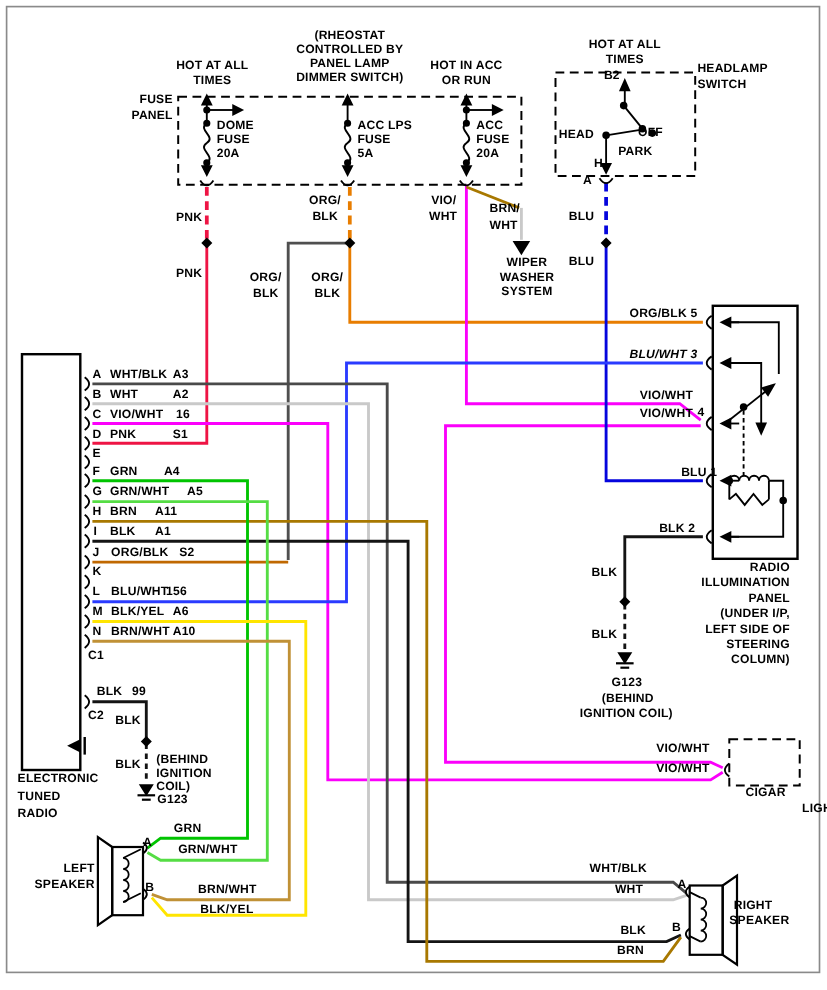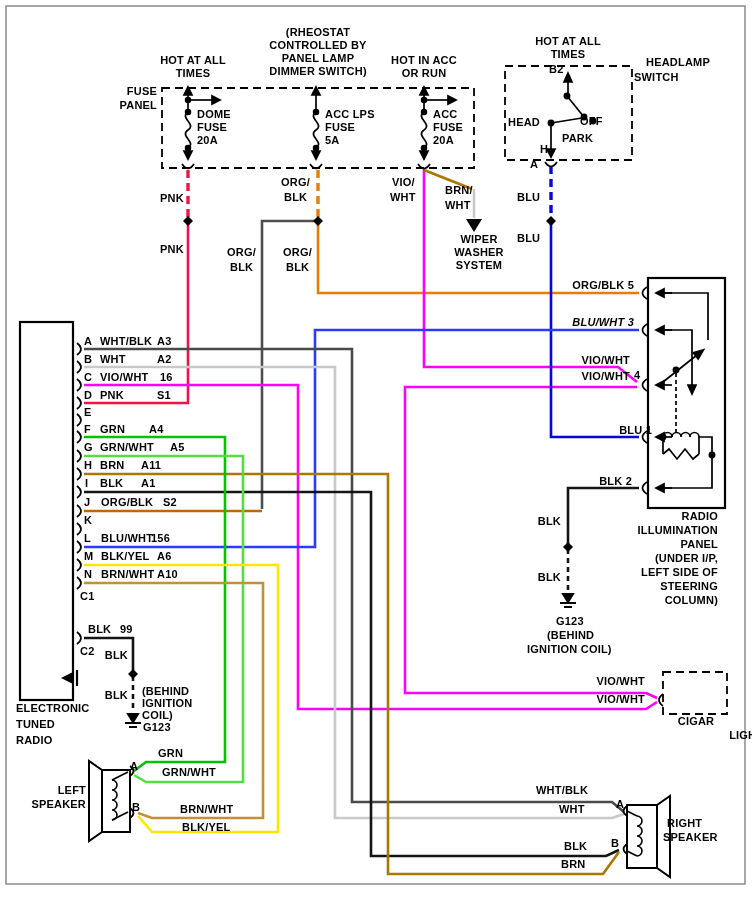--- a/index.html
+++ b/index.html
@@ -212,21 +212,21 @@
       <span class="lbl c" style="left: 193px; top: 55px;">HOT AT ALL</span>
       <span class="lbl c" style="left: 193px; top: 68px;">TIMES</span>
       <span class="lbl c" style="left: 318px; top: 27px;">(RHEOSTAT</span>
       <span class="lbl c" style="left: 318px; top: 40px;">CONTROLLED BY</span>
       <span class="lbl c" style="left: 318px; top: 53px;">PANEL LAMP</span>
       <span class="lbl c" style="left: 318px; top: 66px;">DIMMER SWITCH)</span>
       <span class="lbl c" style="left: 424px; top: 55px;">HOT IN ACC</span>
       <span class="lbl c" style="left: 424px; top: 68px;">OR RUN</span>
       <span class="lbl c" style="left: 568px; top: 36px;">HOT AT ALL</span>
       <span class="lbl c" style="left: 568px; top: 49px;">TIMES</span>
-      <span class="lbl" style="left: 634px; top: 57px; margin-left: 12px;">HEADLAMP</span>
+      <span class="lbl" style="left: 634px; top: 57px;">HEADLAMP</span>
       <span class="lbl" style="left: 634px; top: 72px;">SWITCH</span>
       <span class="lbl" style="left: 197px; top: 109px;">DOME</span>
       <span class="lbl" style="left: 197px; top: 122px;">FUSE</span>
       <span class="lbl" style="left: 197px; top: 135px;">20A</span>
       <span class="lbl" style="left: 325px; top: 109px;">ACC LPS</span>
       <span class="lbl" style="left: 325px; top: 122px;">FUSE</span>
       <span class="lbl" style="left: 325px; top: 135px;">5A</span>
       <span class="lbl" style="left: 433px; top: 109px;">ACC</span>
       <span class="lbl" style="left: 433px; top: 122px;">FUSE</span>
       <span class="lbl" style="left: 433px; top: 135px;">20A</span>

